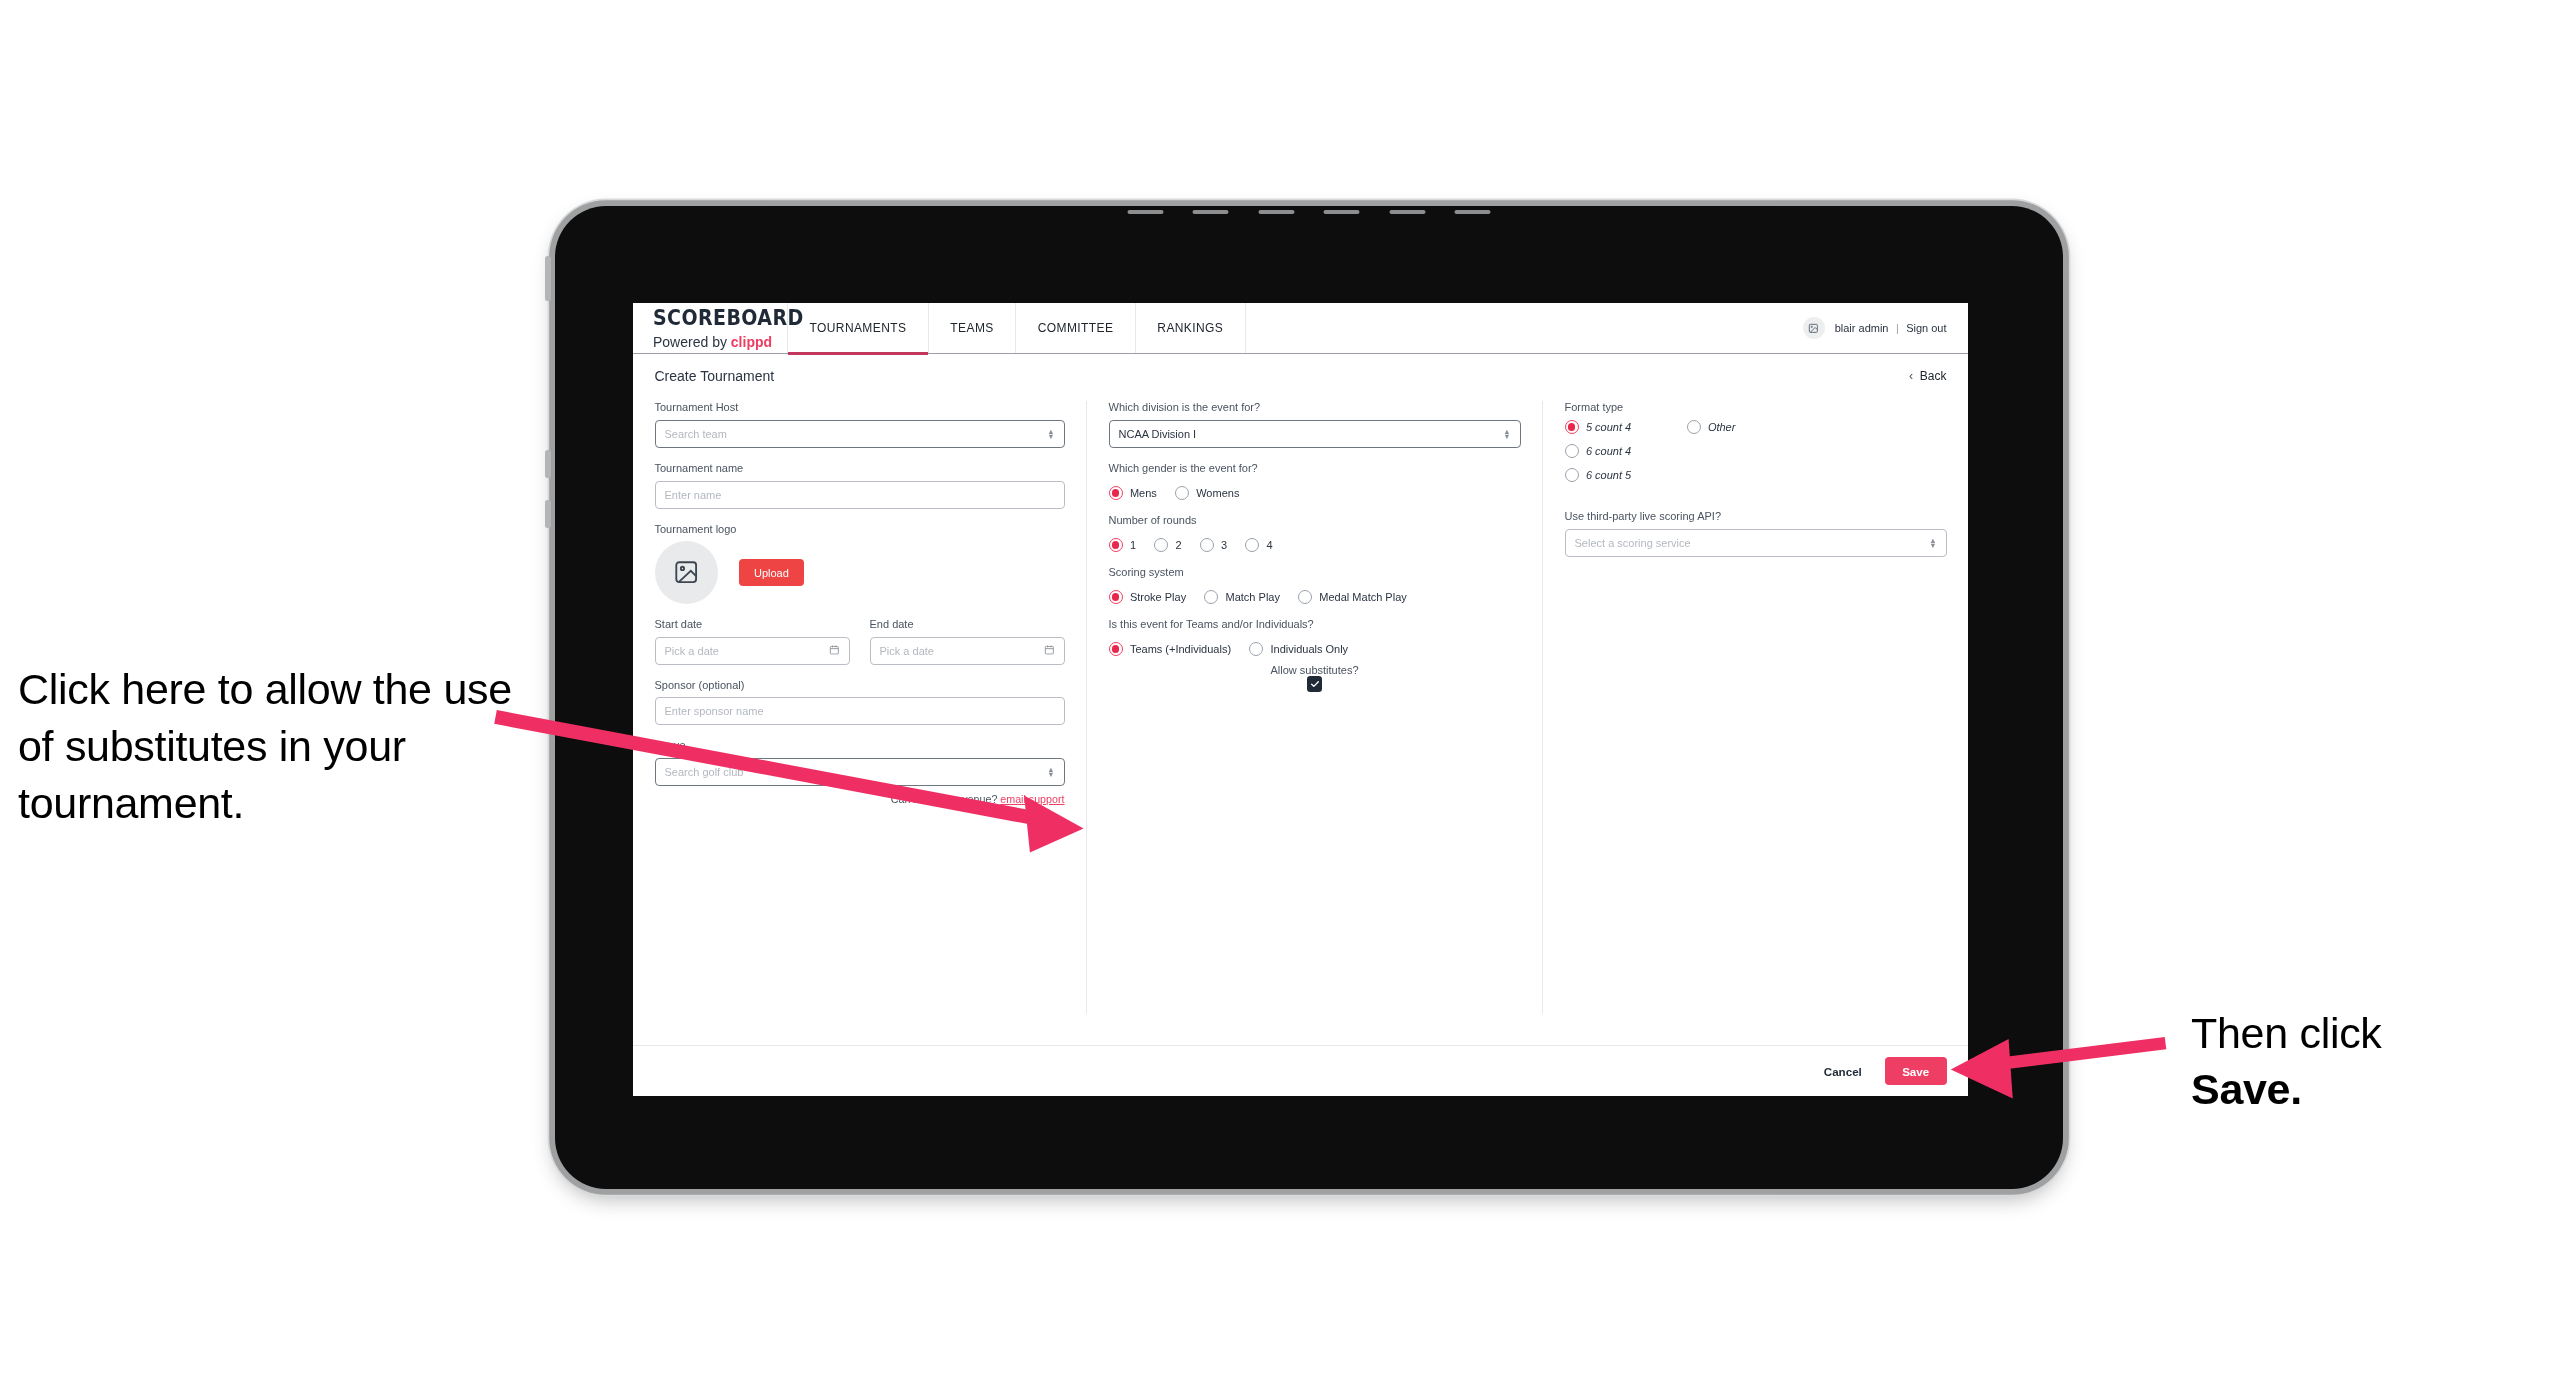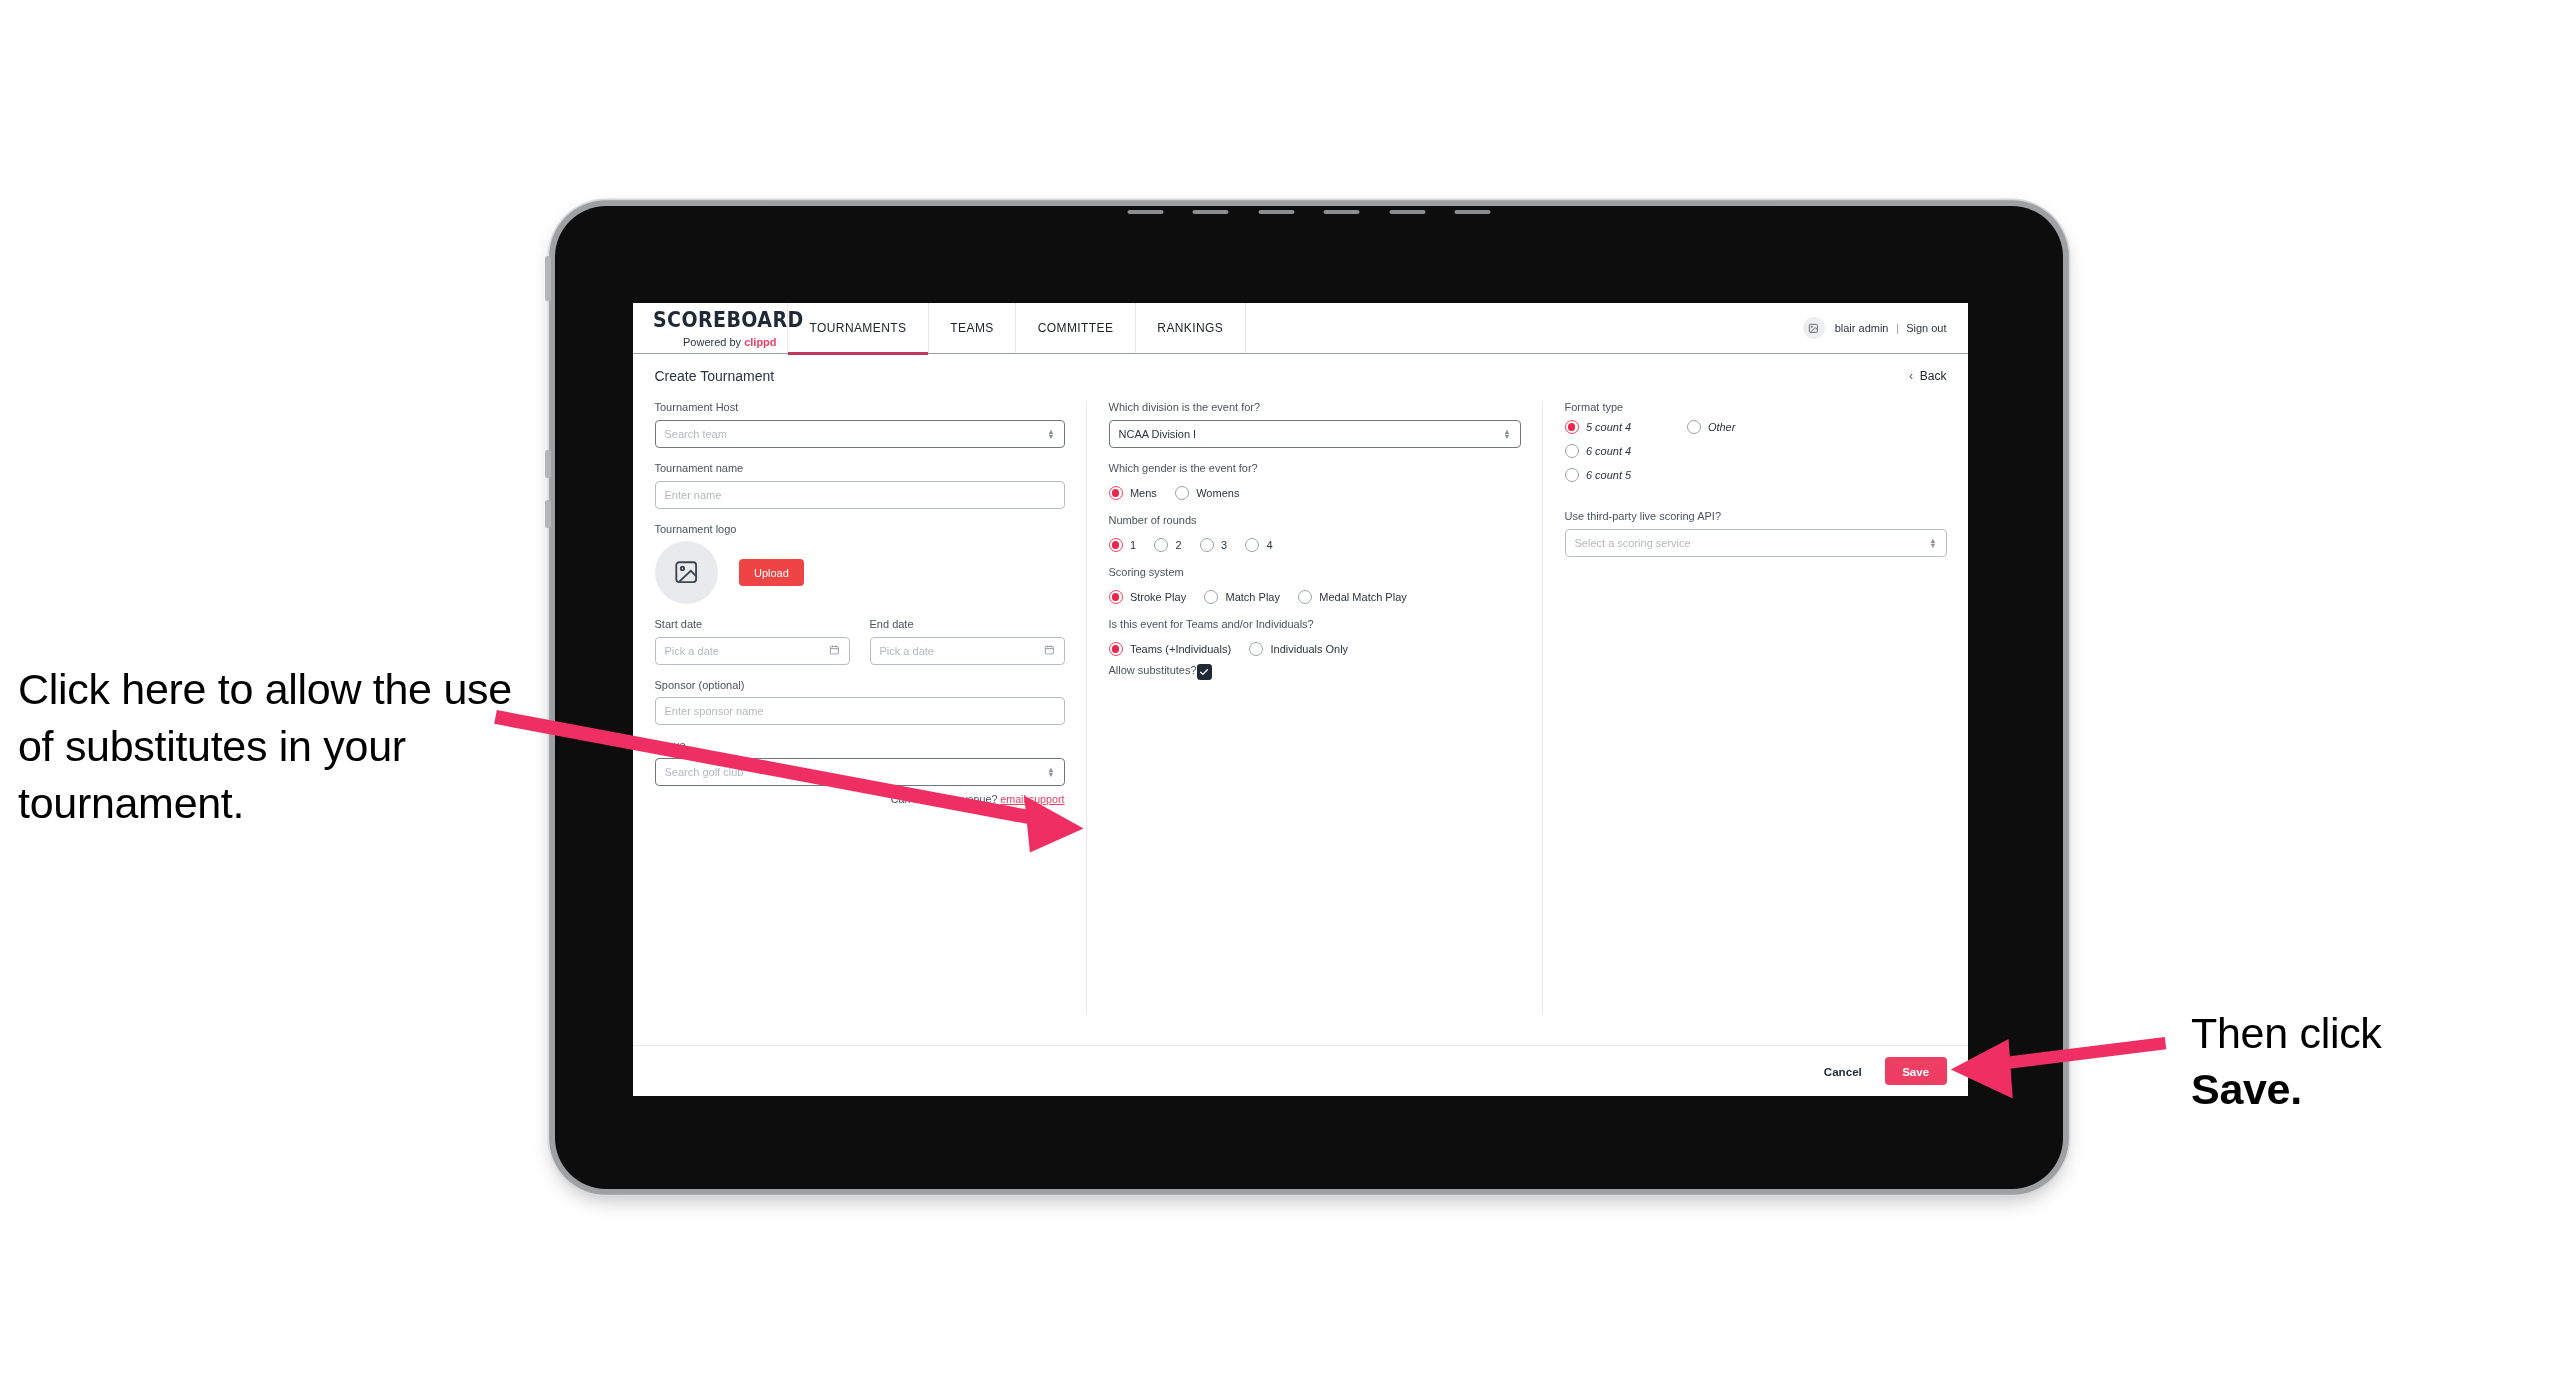--- a/index.html
+++ b/index.html
@@ -64,21 +64,21 @@
     border-right: 0.8px solid #e6e8eb;
   }
   .brand-title {
     font-size: 19px; font-weight: 700; letter-spacing: 0.4px;
     color: #1f2937;
     font-family: "DejaVu Sans", sans-serif;
     transform: scaleY(1.12); transform-origin: left center;
   }
   .brand-sub {
     margin-top: 5.8px;
-    font-size: 11px; color: #2b3442; font-weight: 400; margin-left: 30px;
+    font-size: 14px; color: #2b3442; font-weight: 400;
   }
   .brand-sub b { color: #ef3e63; font-weight: 700; }
 
   .navtabs { display: flex; align-items: stretch; }
   .navtab {
     position: relative;
     display: flex; align-items: center;
     padding: 0 21.5px;
     font-size: 12px; letter-spacing: 0.4px;
     color: #20262e;
@@ -203,21 +203,21 @@
   .radio.on::after {
     content: ""; width: 7.4px; height: 7.4px; border-radius: 50%;
     background: #e8274b;
   }
   .radio-label { font-size: 11px; color: #2b3442; white-space: nowrap; }
   .format-grid { display: flex; gap: 0; }
   .format-grid .fg-col { display: flex; flex-direction: column; gap: 10px; font-style: italic; }
   .format-grid .fg-col:first-child { width: 122px; flex: 0 0 122px; }
 
   
-  .check-row { display: flex; align-items: flex-start; margin-top: 3.3px; }
+  .check-row { display: flex; align-items: center; margin-top: 3.3px; flex-direction: column; }
   .check-label { font-size: 11px; color: #4a5360; }
   .checkbox {
     width: 15.7px; height: 15.7px; border-radius: 3.3px;
     background: #1f2a37;
     display: flex; align-items: center; justify-content: center;
     cursor: pointer;
   }
 
   
   .app-footer {

